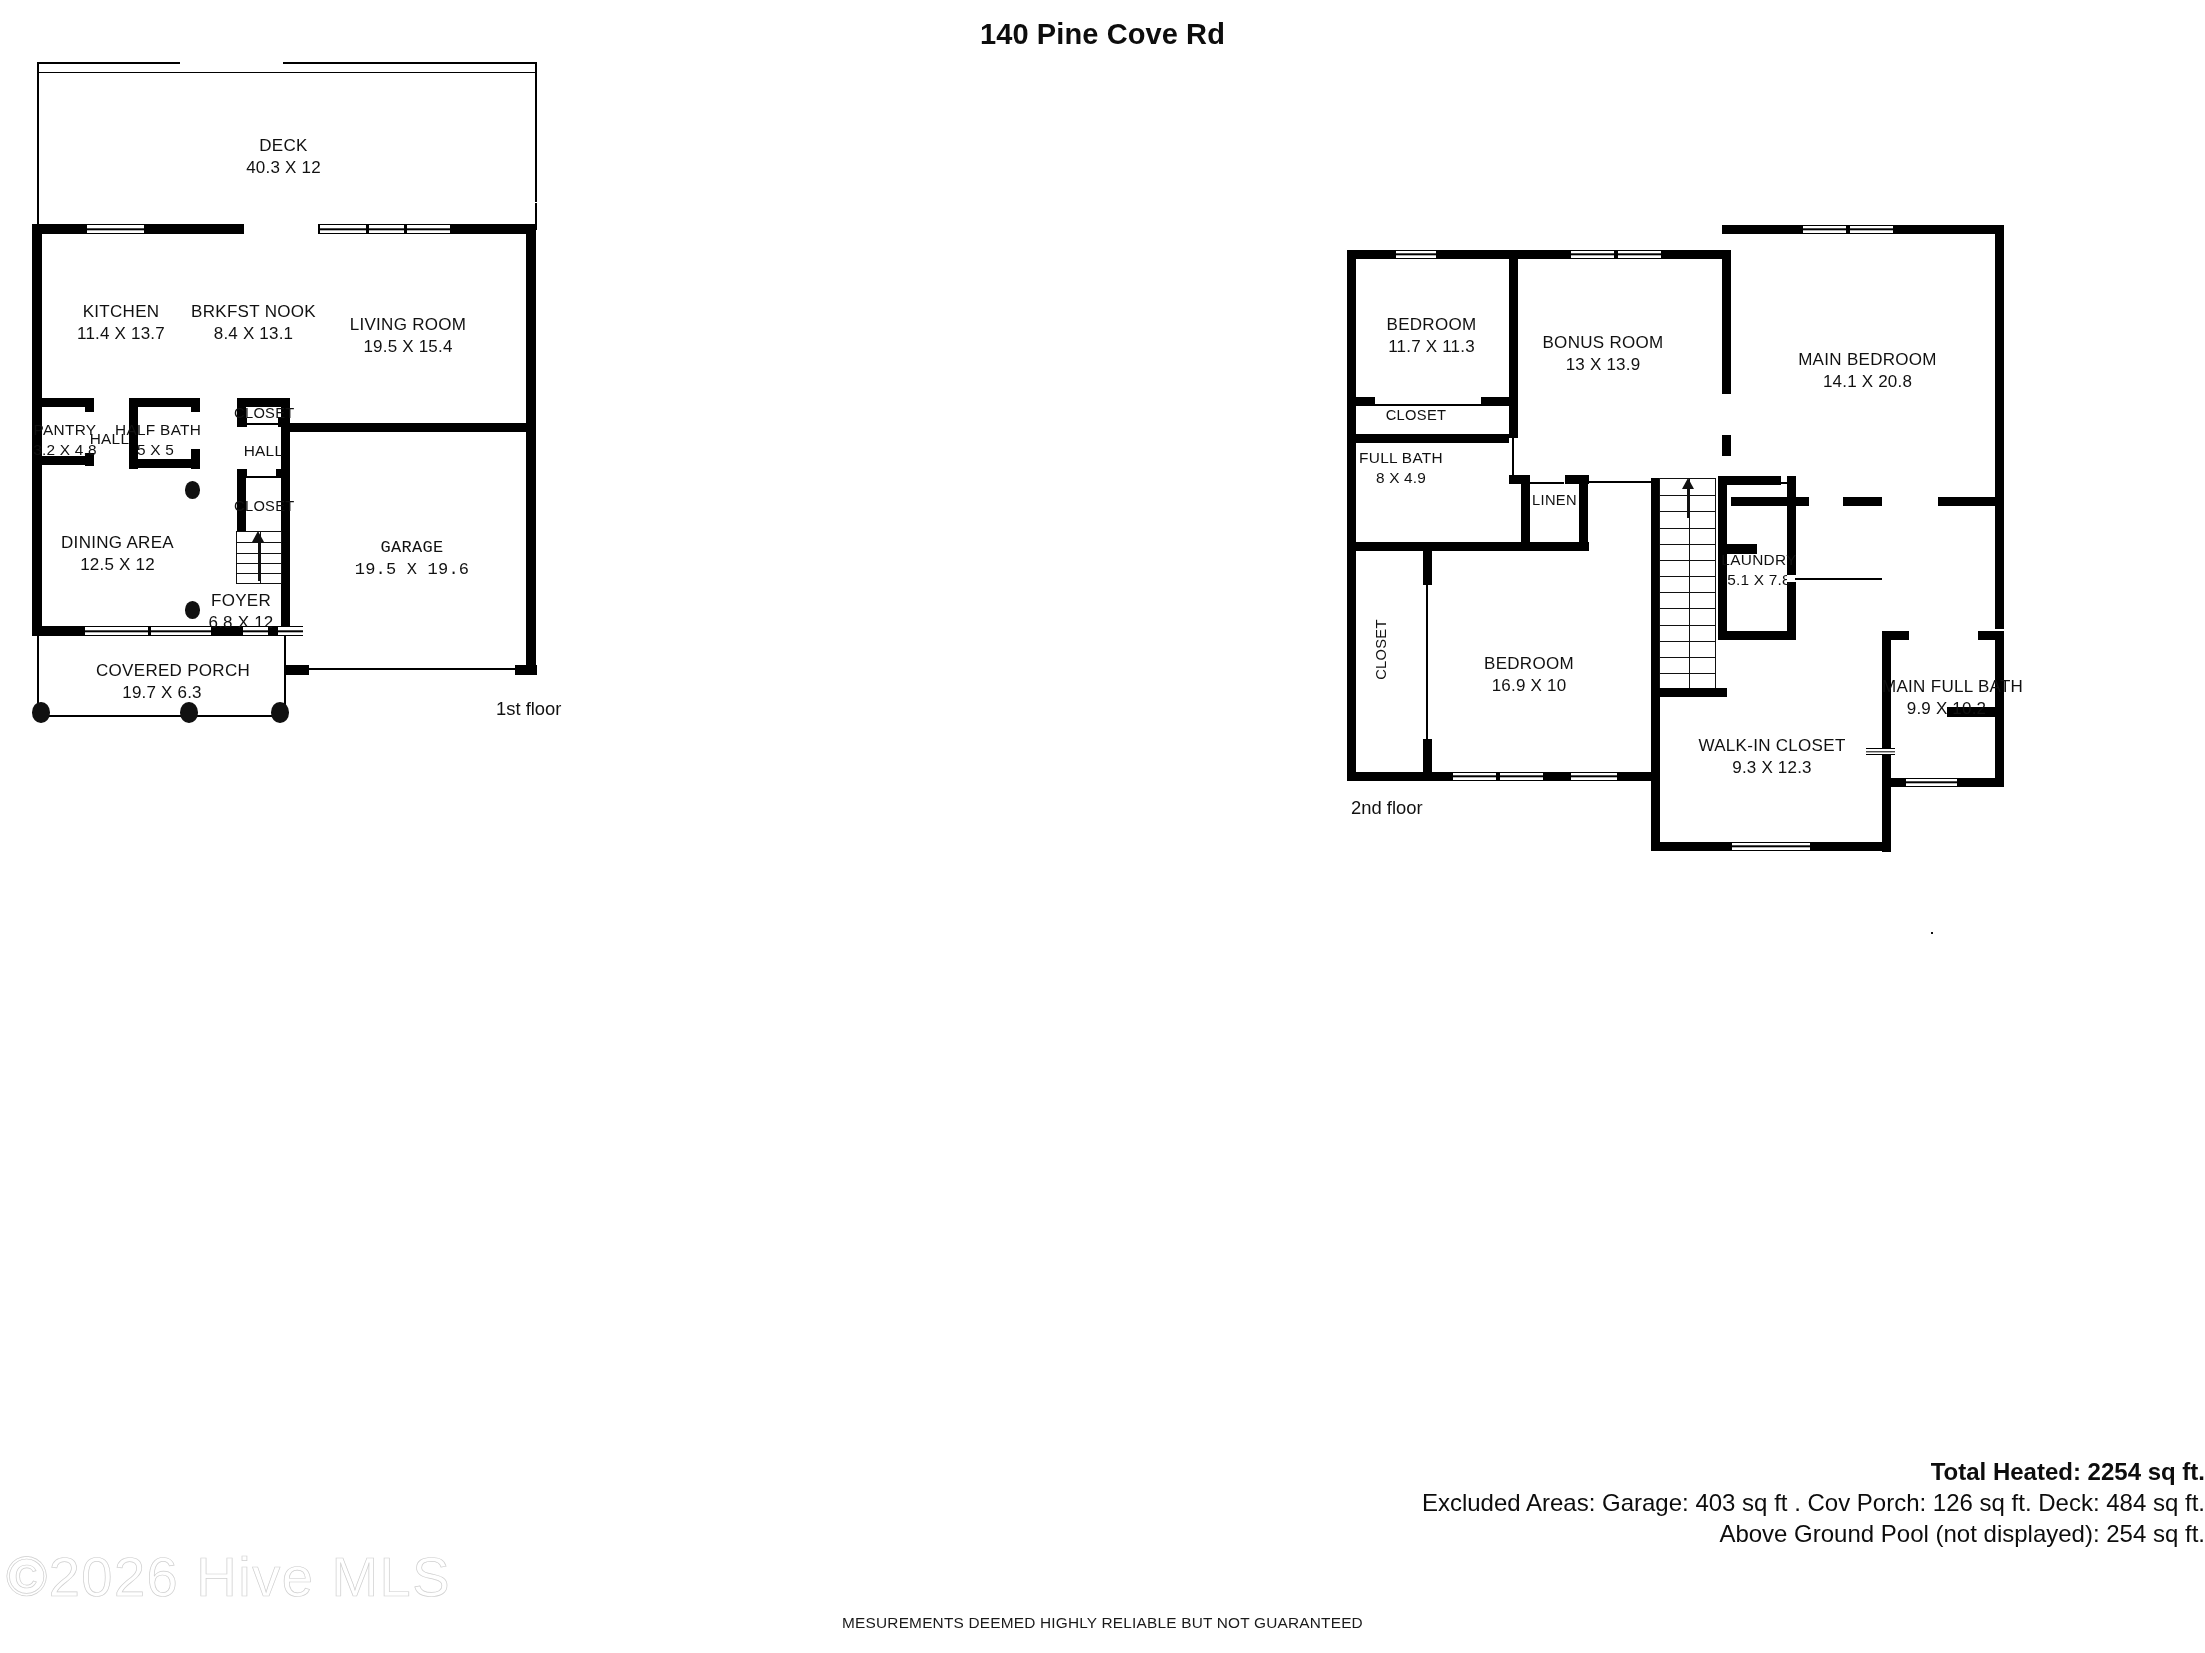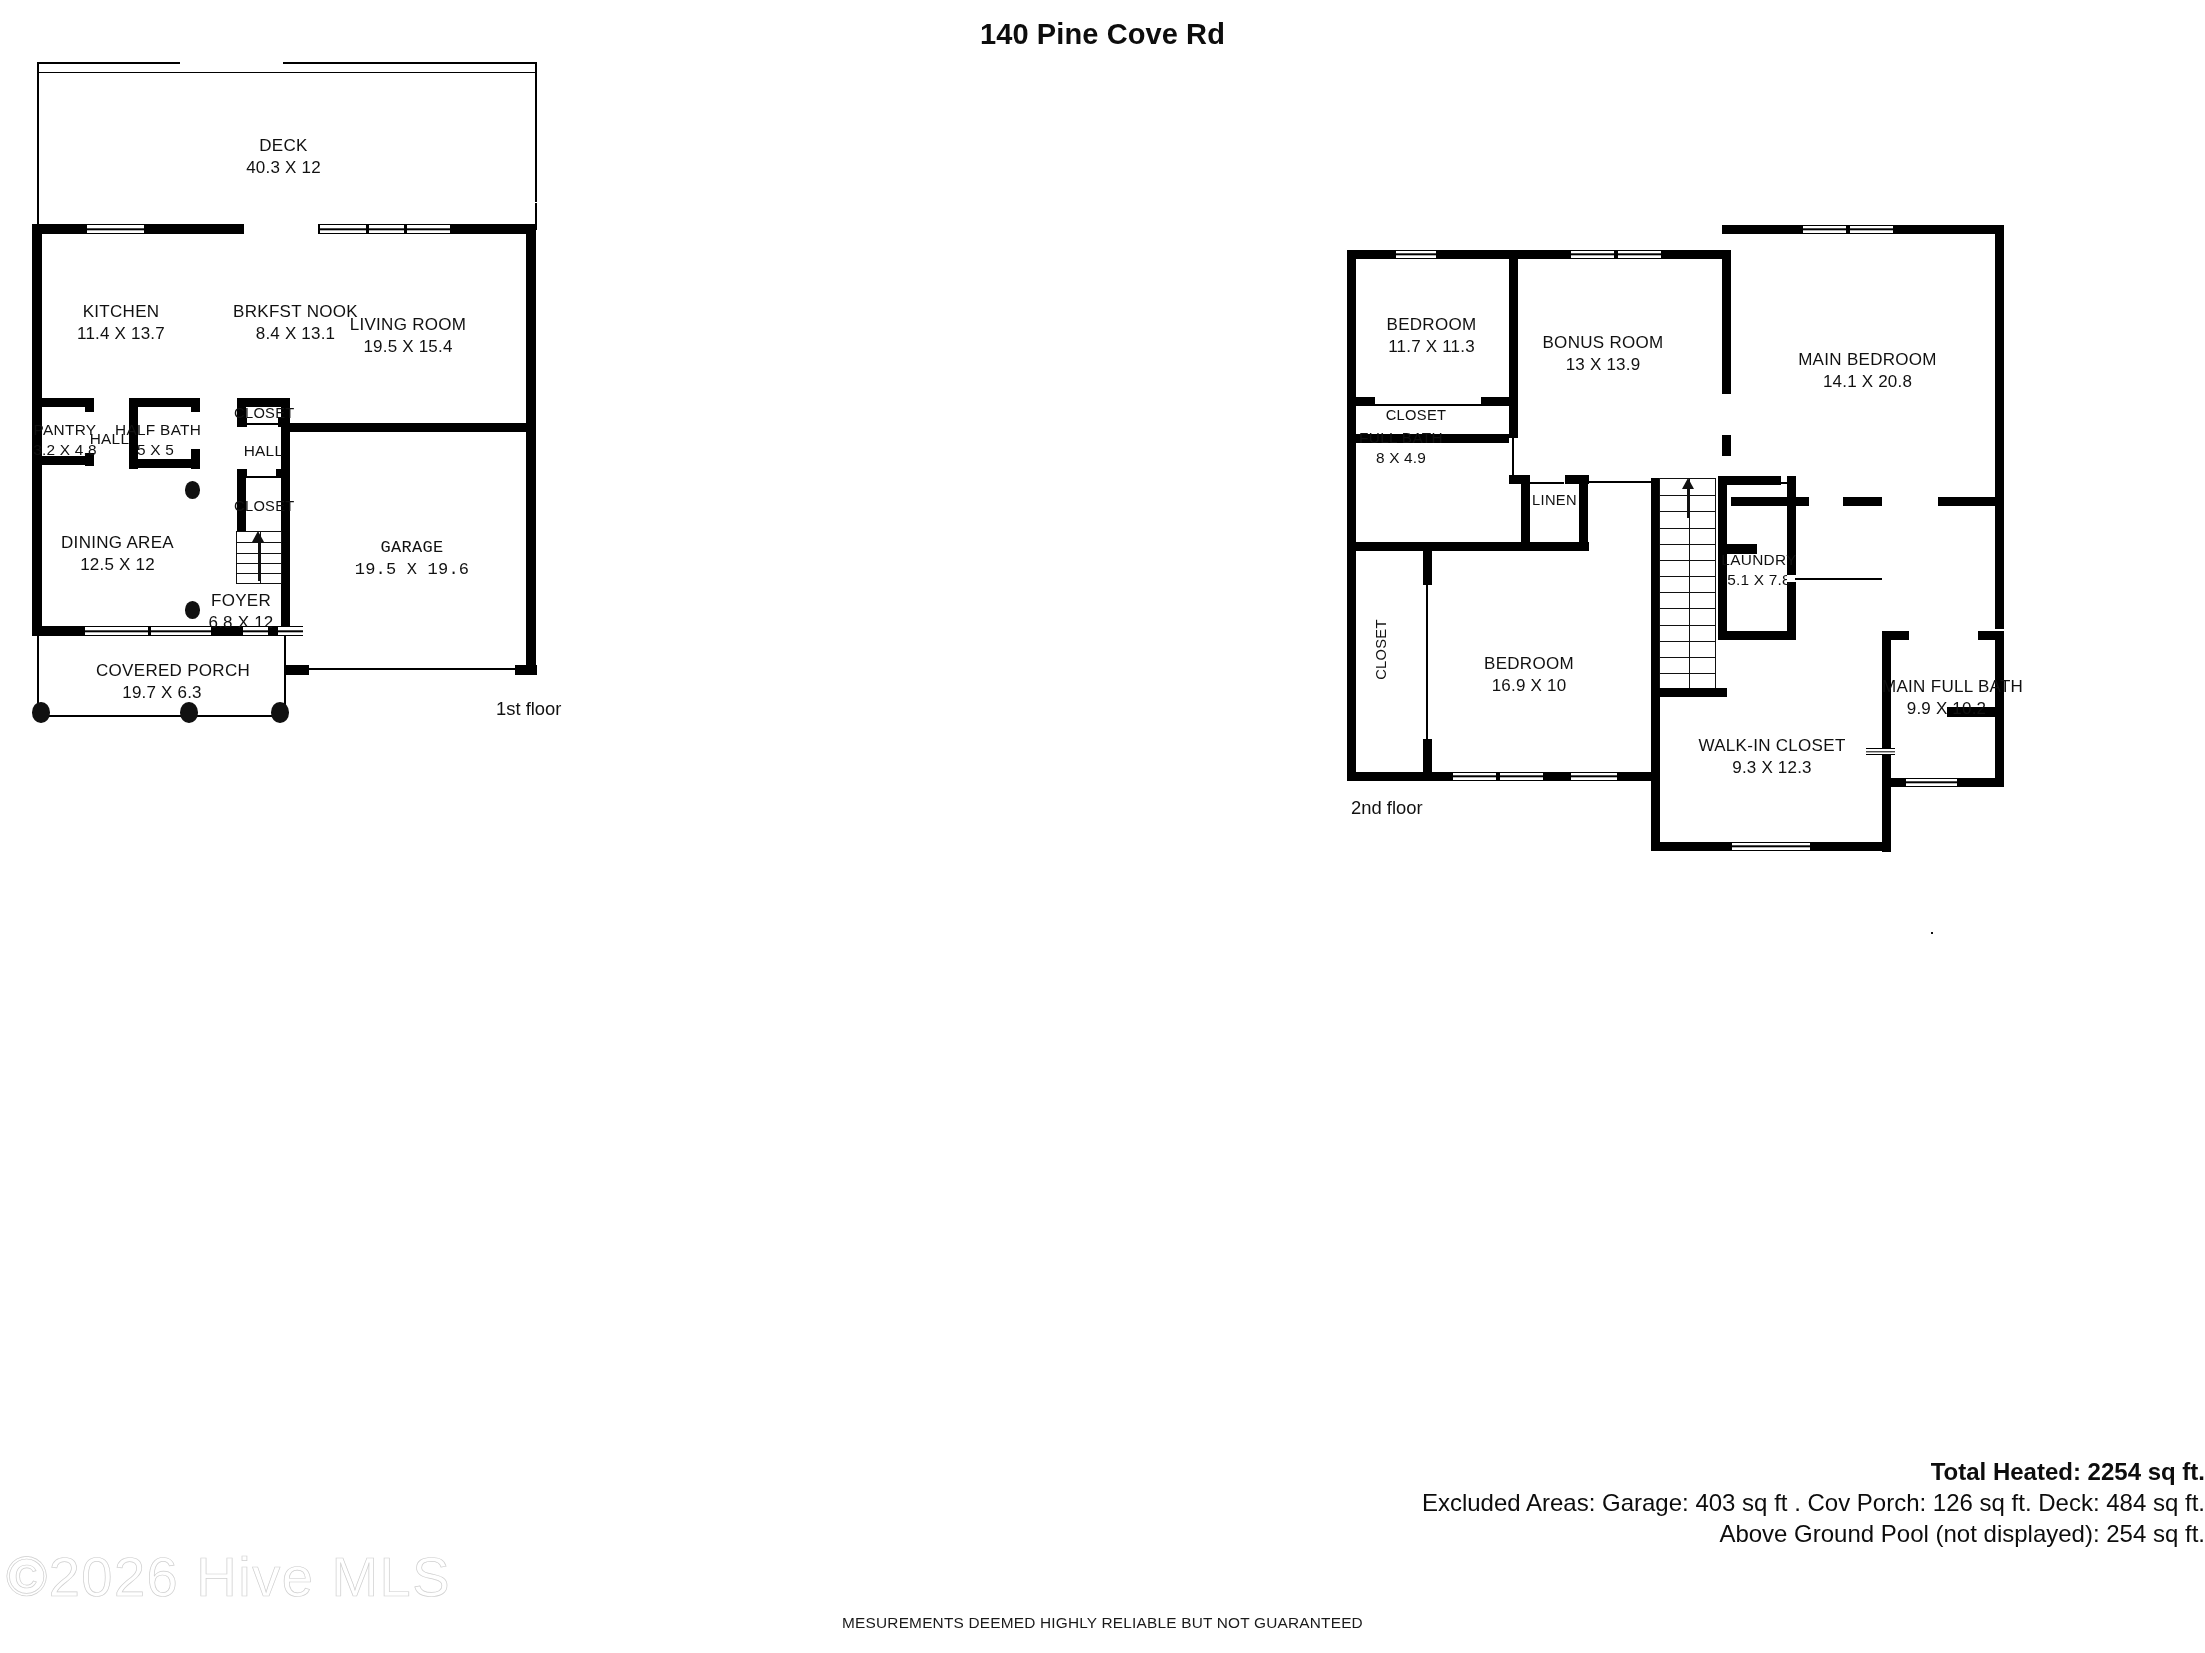--- a/index.html
+++ b/index.html
@@ -84,21 +84,21 @@
   <div class="win h" style="left:87px;top:224px;width:57px;height:10.3px;"></div>
   <div class="win h" style="left:320px;top:224px;width:46px;height:10.3px;"></div>
   <div class="win h" style="left:369px;top:224px;width:35px;height:10.3px;"></div>
   <div class="win h" style="left:407px;top:224px;width:43px;height:10.3px;"></div>
   <div class="gap" style="left:244px;top:224px;width:74px;height:10.3px;"></div>
 
   <div class="room" style="left:66px;top:301px;width:110px;">
     <div class="nm">KITCHEN</div>
     <div class="dim">11.4 X 13.7</div>
   </div>
-  <div class="room" style="left:191px;top:301px;width:125px;margin-left:42px;">
+  <div class="room" style="left:191px;top:301px;width:125px;">
     <div class="nm">BRKFST NOOK</div>
     <div class="dim">8.4 X 13.1</div>
   </div>
   <div class="room" style="left:342px;top:314px;width:132px;">
     <div class="nm">LIVING ROOM</div>
     <div class="dim">19.5 X 15.4</div>
   </div>
 
   <div class="w" style="left:37px;top:398px;width:57px;height:8.8px;"></div>
   <div class="w" style="left:85px;top:398px;width:8.8px;height:68px;"></div>
@@ -235,21 +235,21 @@
   <div class="room xs" style="left:247px;top:406px;width:132px;">
     <div class="nm">CLOSET</div>
   </div>
 
   <div class="w" style="left:244px;top:434px;width:8.8px;height:118px;"></div>
   <div class="w" style="left:244px;top:542px;width:88px;height:8.8px;"></div>
   <div class="w" style="left:331px;top:542px;width:88px;height:8.8px;"></div>
   <div class="gap" style="left:406px;top:438px;width:8.8px;height:41px;"></div>
   <div class="thin" style="left:409px;top:438px;width:1.5px;height:41px;"></div>
   <div class="w" style="left:406px;top:475px;width:20.6px;height:8.8px;"></div>
-  <div class="room sm" style="left:243px;top:428px;width:110px;">
+  <div class="room sm" style="left:243px;top:448px;width:110px;">
     <div class="nm">FULL BATH</div>
     <div class="dim">8 X 4.9</div>
   </div>
 
   <div class="w" style="left:418px;top:475px;width:8.8px;height:76px;"></div>
   <div class="w" style="left:462px;top:475px;width:23.5px;height:8.8px;"></div>
   <div class="w" style="left:476px;top:475px;width:8.8px;height:76px;"></div>
   <div class="w" style="left:418px;top:542px;width:68px;height:8.8px;"></div>
   <div class="thin" style="left:426px;top:482px;width:35px;height:1.5px;"></div>
   <div class="room xs" style="left:416px;top:473px;width:71px;">

